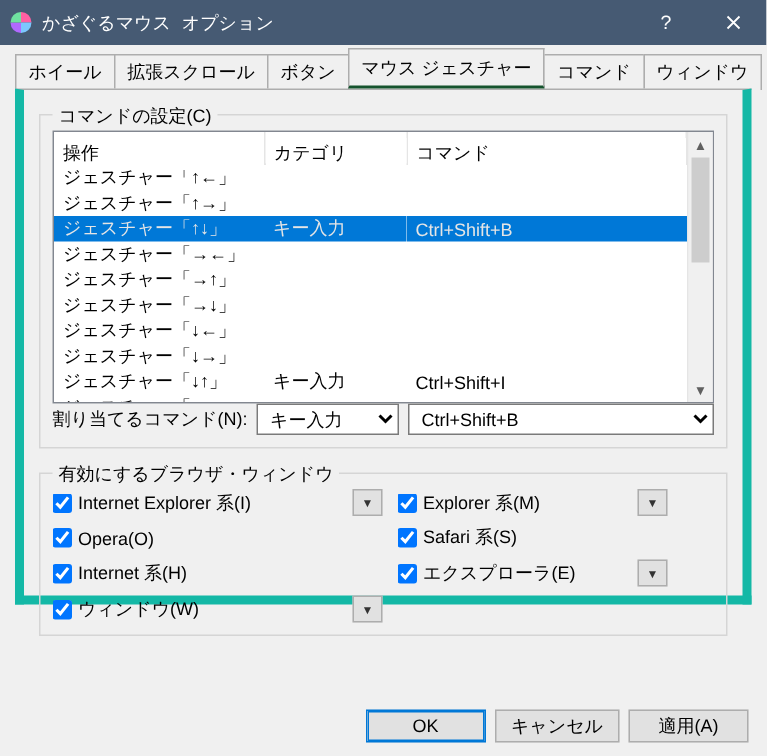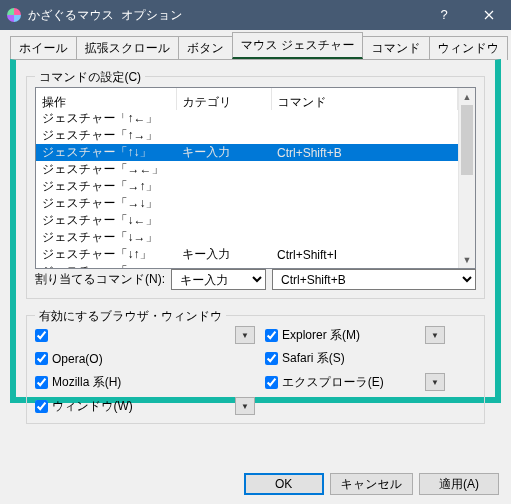--- a/index.html
+++ b/index.html
@@ -313,20 +313,21 @@
           <option>Ctrl+Shift+B</option>
         </select>
       </div>
     </div>
 
     <div class="group" style="margin-top:16px;">
       <div class="legend">有効にするブラウザ・ウィンドウ</div>
       <div class="browsers">
         <label class="cb">
             <input type="checkbox" checked="" style="">
+            <span>Internet Explorer 系(I)</span>
           </label>
         <span class="ddbtn">▼</span>
         <label class="cb">
             <input type="checkbox" checked="" style="">
             <span>Explorer 系(M)</span>
           </label>
         <span class="ddbtn">▼</span>
 
         <label class="cb">
             <input type="checkbox" checked="" style="">
@@ -334,21 +335,21 @@
           </label>
         <span></span>
         <label class="cb">
             <input type="checkbox" checked="" style="">
             <span>Safari 系(S)</span>
           </label>
         <span></span>
 
         <label class="cb">
             <input type="checkbox" checked="" style="">
-            <span>Mozilla 系(H)</span>
+            <span>Internet 系(H)</span>
           </label>
         <span></span>
         <label class="cb">
             <input type="checkbox" checked="" style="">
             <span>エクスプローラ(E)</span>
           </label>
         <span class="ddbtn">▼</span>
 
         <label class="cb">
             <input type="checkbox" checked="" style="">

